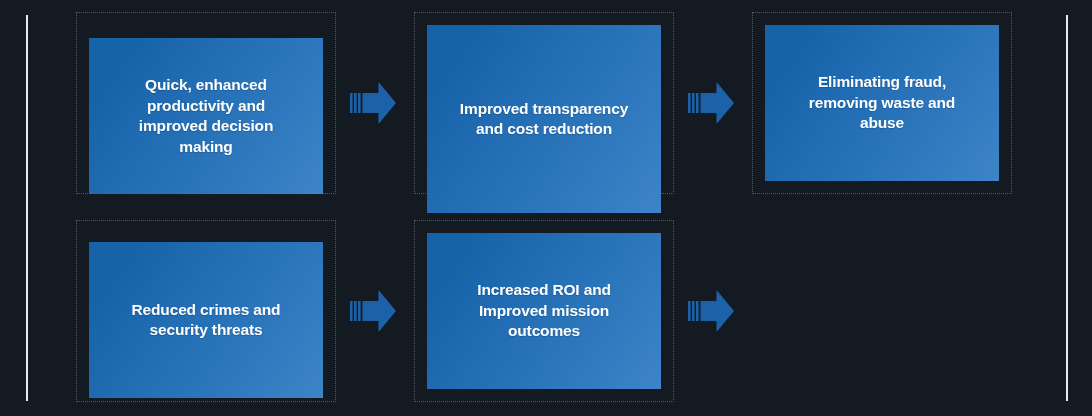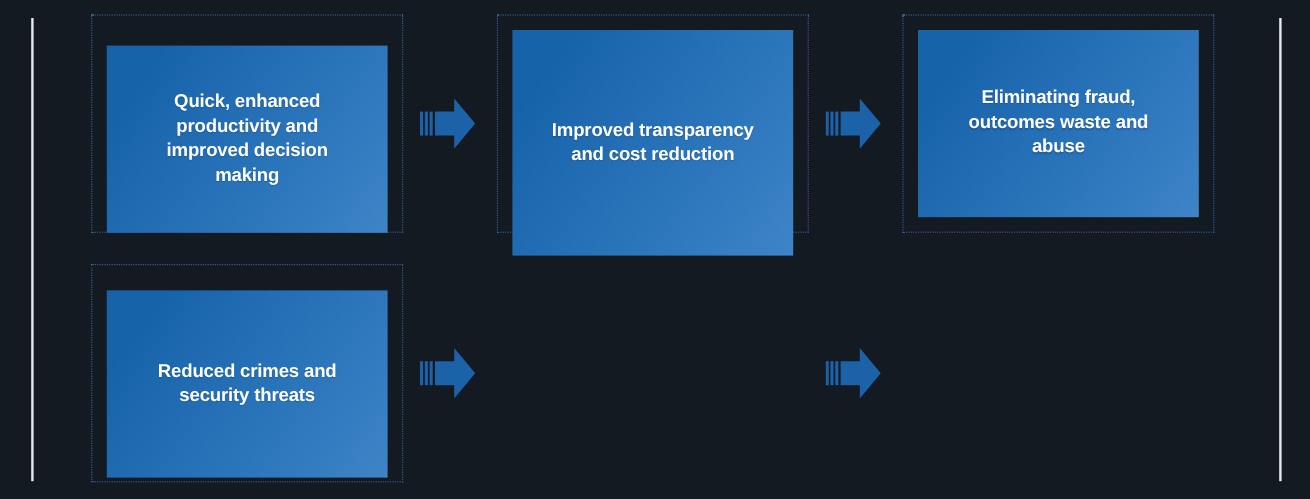--- a/index.html
+++ b/index.html
@@ -128,21 +128,21 @@
         <rect x="4" y="11" width="2.6" height="20" fill="#1c62a8"></rect>
         <rect x="8" y="11" width="2.6" height="20" fill="#1c62a8"></rect>
         <path d="M12.5 11 H28.5 V0 L46 21 L28.5 42 V31 H12.5 Z" fill="#1c62a8"></path>
       </svg>
     </div>
 
     <div class="cell" style="left:752px; top:12px; width:260px; height:182px;">
       <div class="node-frame" style="left:0; top:0; width:260px; height:182px;"></div>
       <div class="node-card" style="left:13px; top:13px; width:234px; height:156px;">
         <span class="node-label">Eliminating fraud,
-outcomes waste and
+removing waste and
 abuse</span>
       </div>
     </div>
 
     <div class="cell" style="left:76px; top:220px; width:260px; height:182px;">
       <div class="node-frame" style="left:0; top:0; width:260px; height:182px;"></div>
       <div class="node-card" style="left:13px; top:22px; width:234px; height:156px;">
         <span class="node-label">Reduced crimes and
 security threats</span>
       </div>
@@ -150,20 +150,28 @@
 
     <div class="arrow" style="left:350px; top:290px;">
       <svg width="46" height="42" viewBox="0 0 46 42" xmlns="http://www.w3.org/2000/svg">
         <rect x="0" y="11" width="2.6" height="20" fill="#1c62a8"></rect>
         <rect x="4" y="11" width="2.6" height="20" fill="#1c62a8"></rect>
         <rect x="8" y="11" width="2.6" height="20" fill="#1c62a8"></rect>
         <path d="M12.5 11 H28.5 V0 L46 21 L28.5 42 V31 H12.5 Z" fill="#1c62a8"></path>
       </svg>
     </div>
 
+    <div class="cell" style="left:414px; top:220px; width:260px; height:182px;">
+      <div class="node-frame" style="left:0; top:0; width:260px; height:182px;"></div>
+      <div class="node-card" style="left:13px; top:13px; width:234px; height:156px;">
+        <span class="node-label">Increased ROI and
+Improved mission
+outcomes</span>
+      </div>
+    </div>
 
     <div class="arrow" style="left:688px; top:290px;">
       <svg width="46" height="42" viewBox="0 0 46 42" xmlns="http://www.w3.org/2000/svg">
         <rect x="0" y="11" width="2.6" height="20" fill="#1c62a8"></rect>
         <rect x="4" y="11" width="2.6" height="20" fill="#1c62a8"></rect>
         <rect x="8" y="11" width="2.6" height="20" fill="#1c62a8"></rect>
         <path d="M12.5 11 H28.5 V0 L46 21 L28.5 42 V31 H12.5 Z" fill="#1c62a8"></path>
       </svg>
     </div>
 

